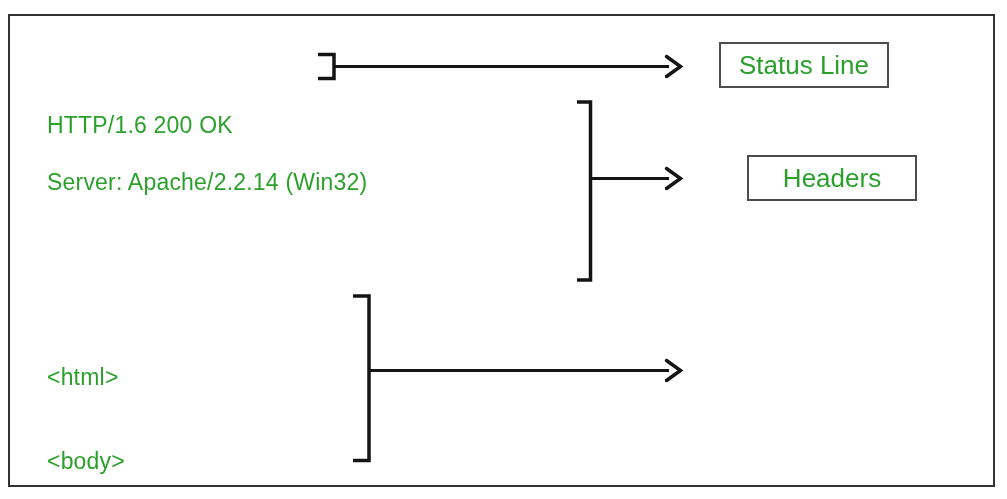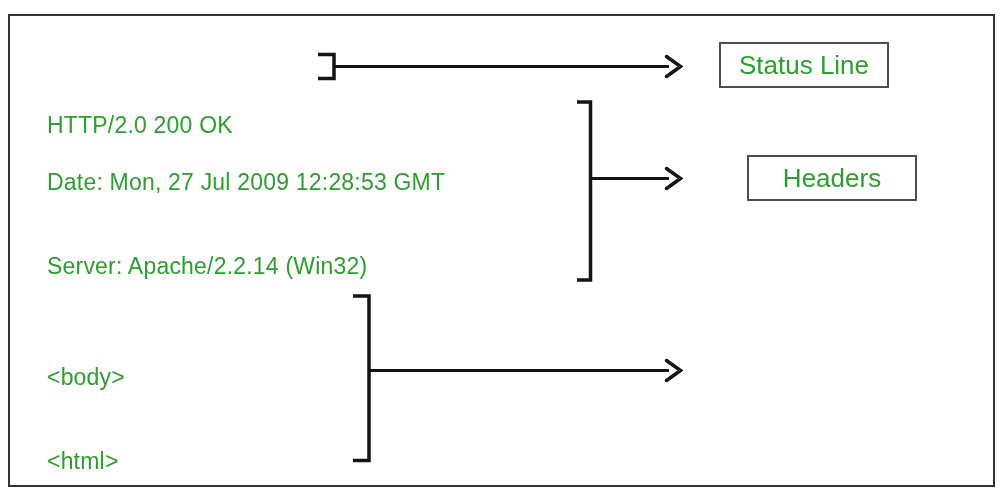--- a/index.html
+++ b/index.html
@@ -82,33 +82,32 @@
     </g>
 
     <g>
       <polyline points="353,296 369,296 369,460.5 353,460.5" fill="none" stroke="#141414" stroke-width="3.5"></polyline>
       <line x1="370" y1="370.5" x2="669" y2="370.5" stroke="#141414" stroke-width="3"></line>
       <polyline points="666.5,360.5 680.5,370.5 666.5,380.5" fill="none" stroke="#141414" stroke-width="3.5" stroke-linecap="round"></polyline>
     </g>
   </svg>
 
   <div class="code status-code">
-    <div class="line">HTTP/2.0 200 OK</div>
+    <div class="line">HTTP/1.6 200 OK</div>
   </div>
 
   <div class="code headers-code">
-    <div class="line">Date: Mon, 27 Jul 2009 12:28:53 GMT</div>
     <div class="line">Server: Apache/2.2.14 (Win32)</div>
     
     
   </div>
 
   <div class="code body-code">
+    <div class="line">&lt;html&gt;</div>
     <div class="line">&lt;body&gt;</div>
-    <div class="line">&lt;html&gt;</div>
     
     
     
   </div>
 
   <div class="label-box status-box">
     <span>Status Line</span>
   </div>
   <div class="label-box headers-box">
     <span>Headers</span>

